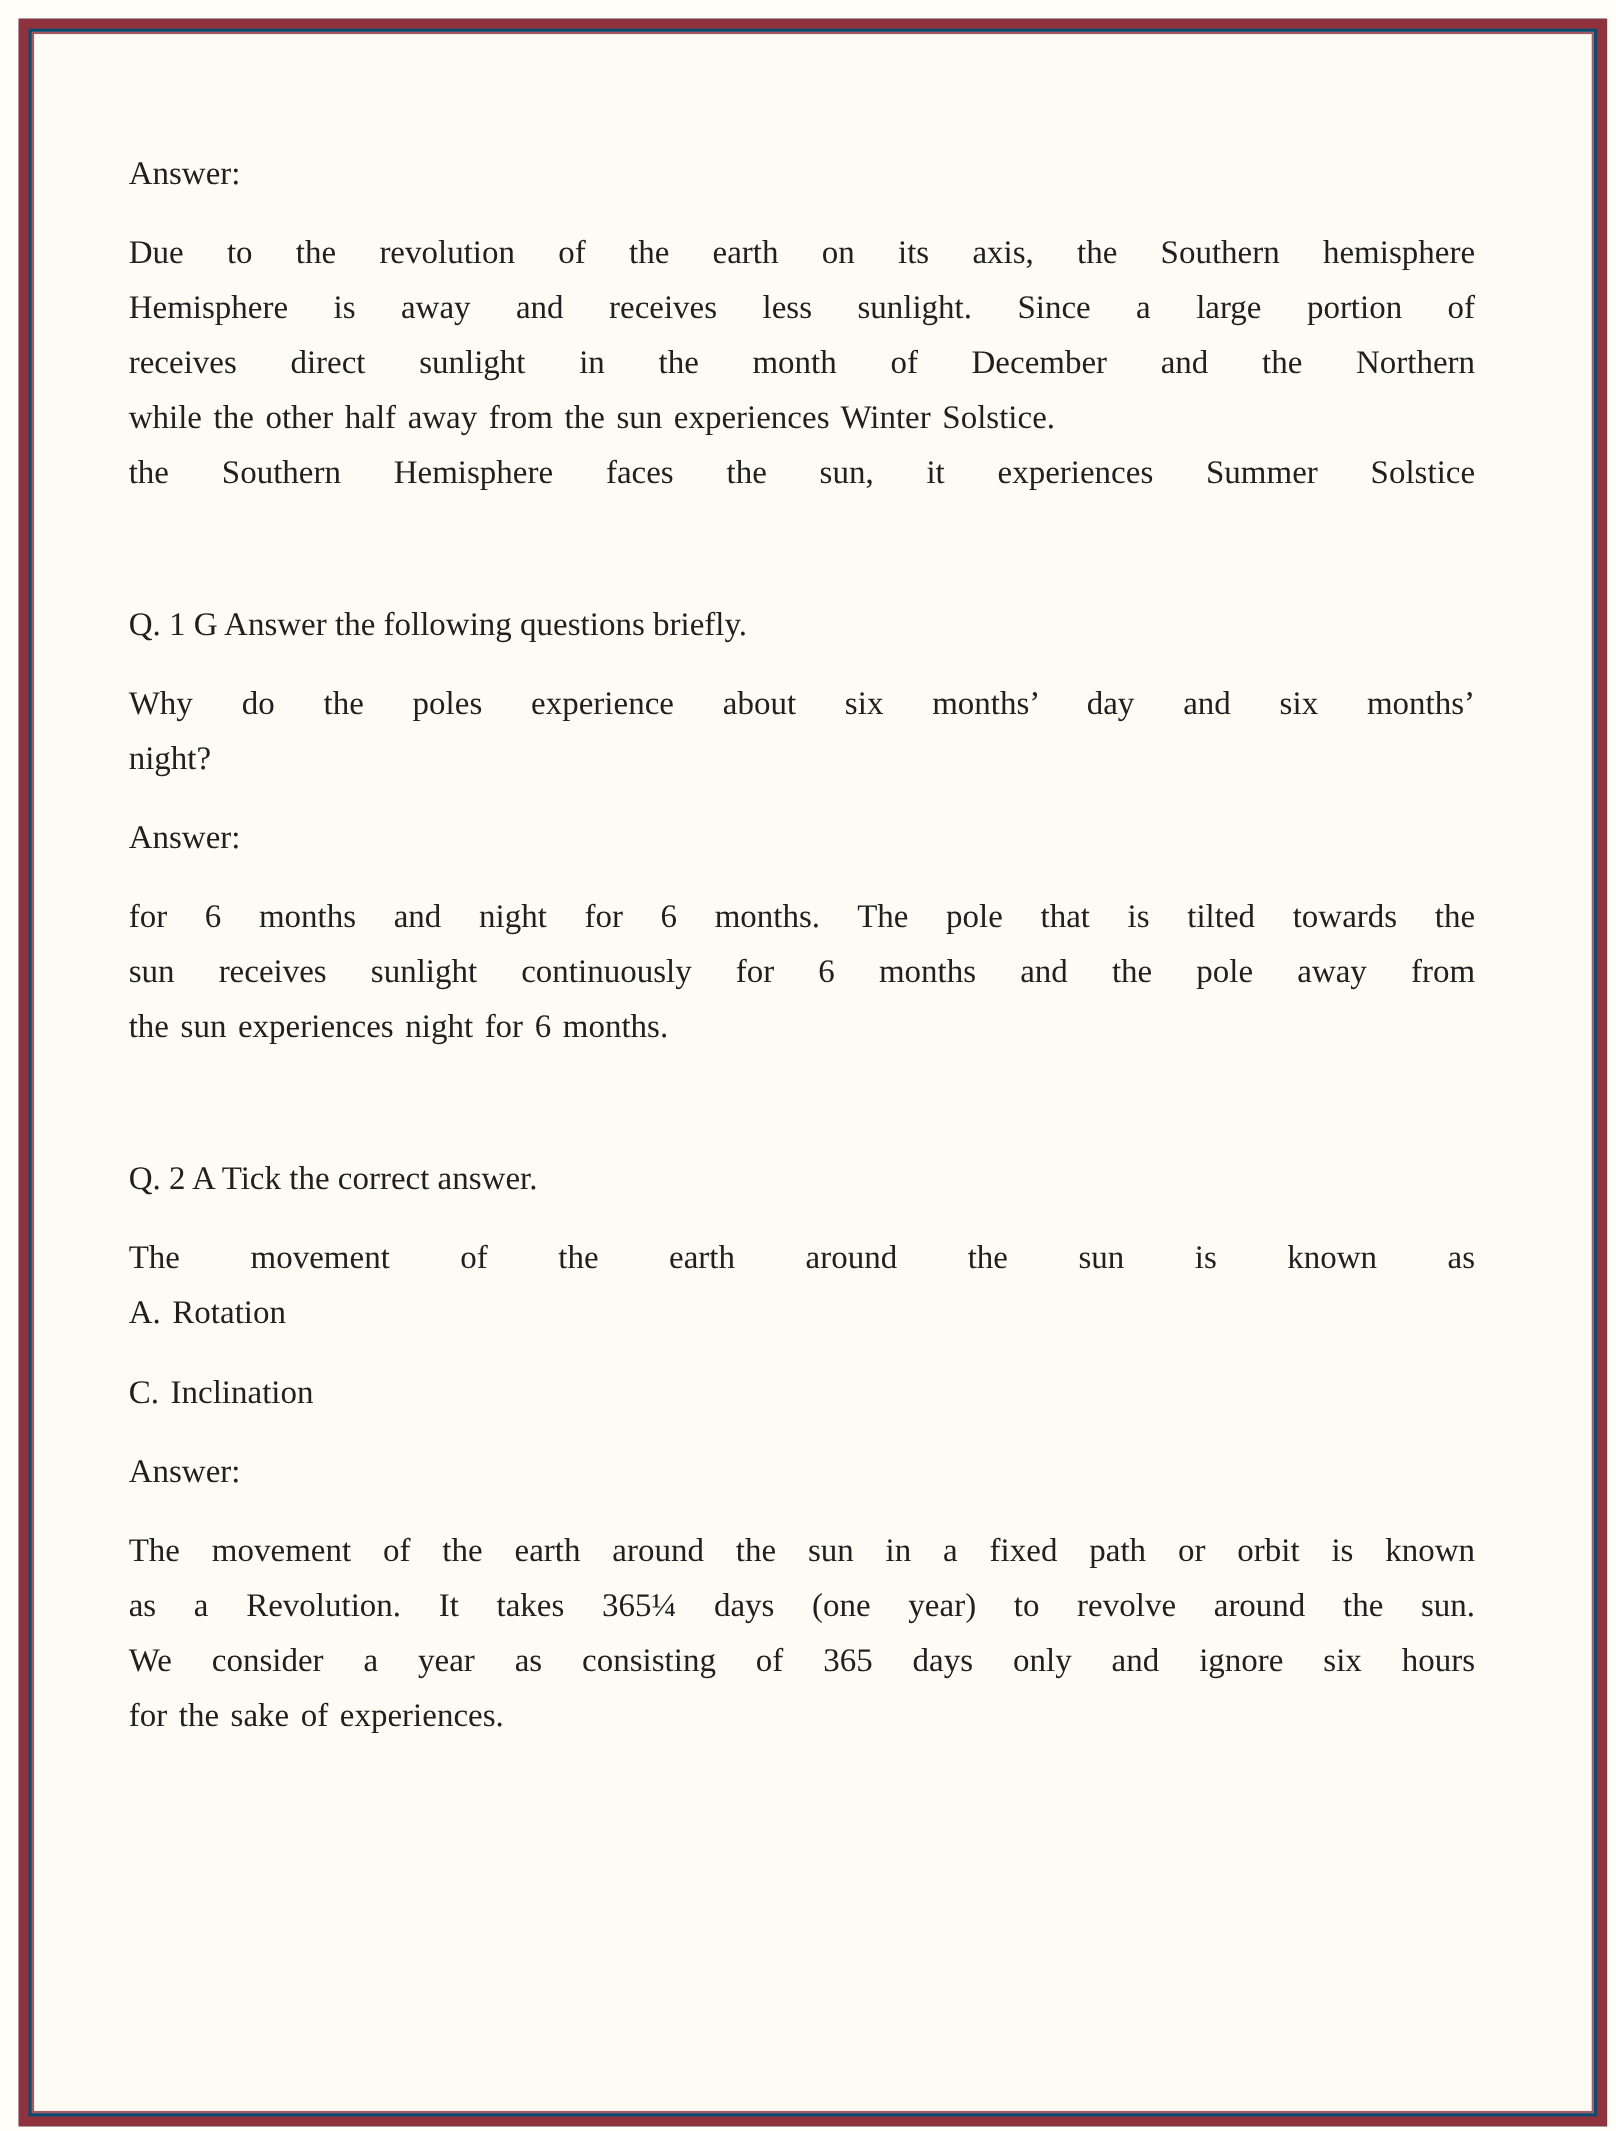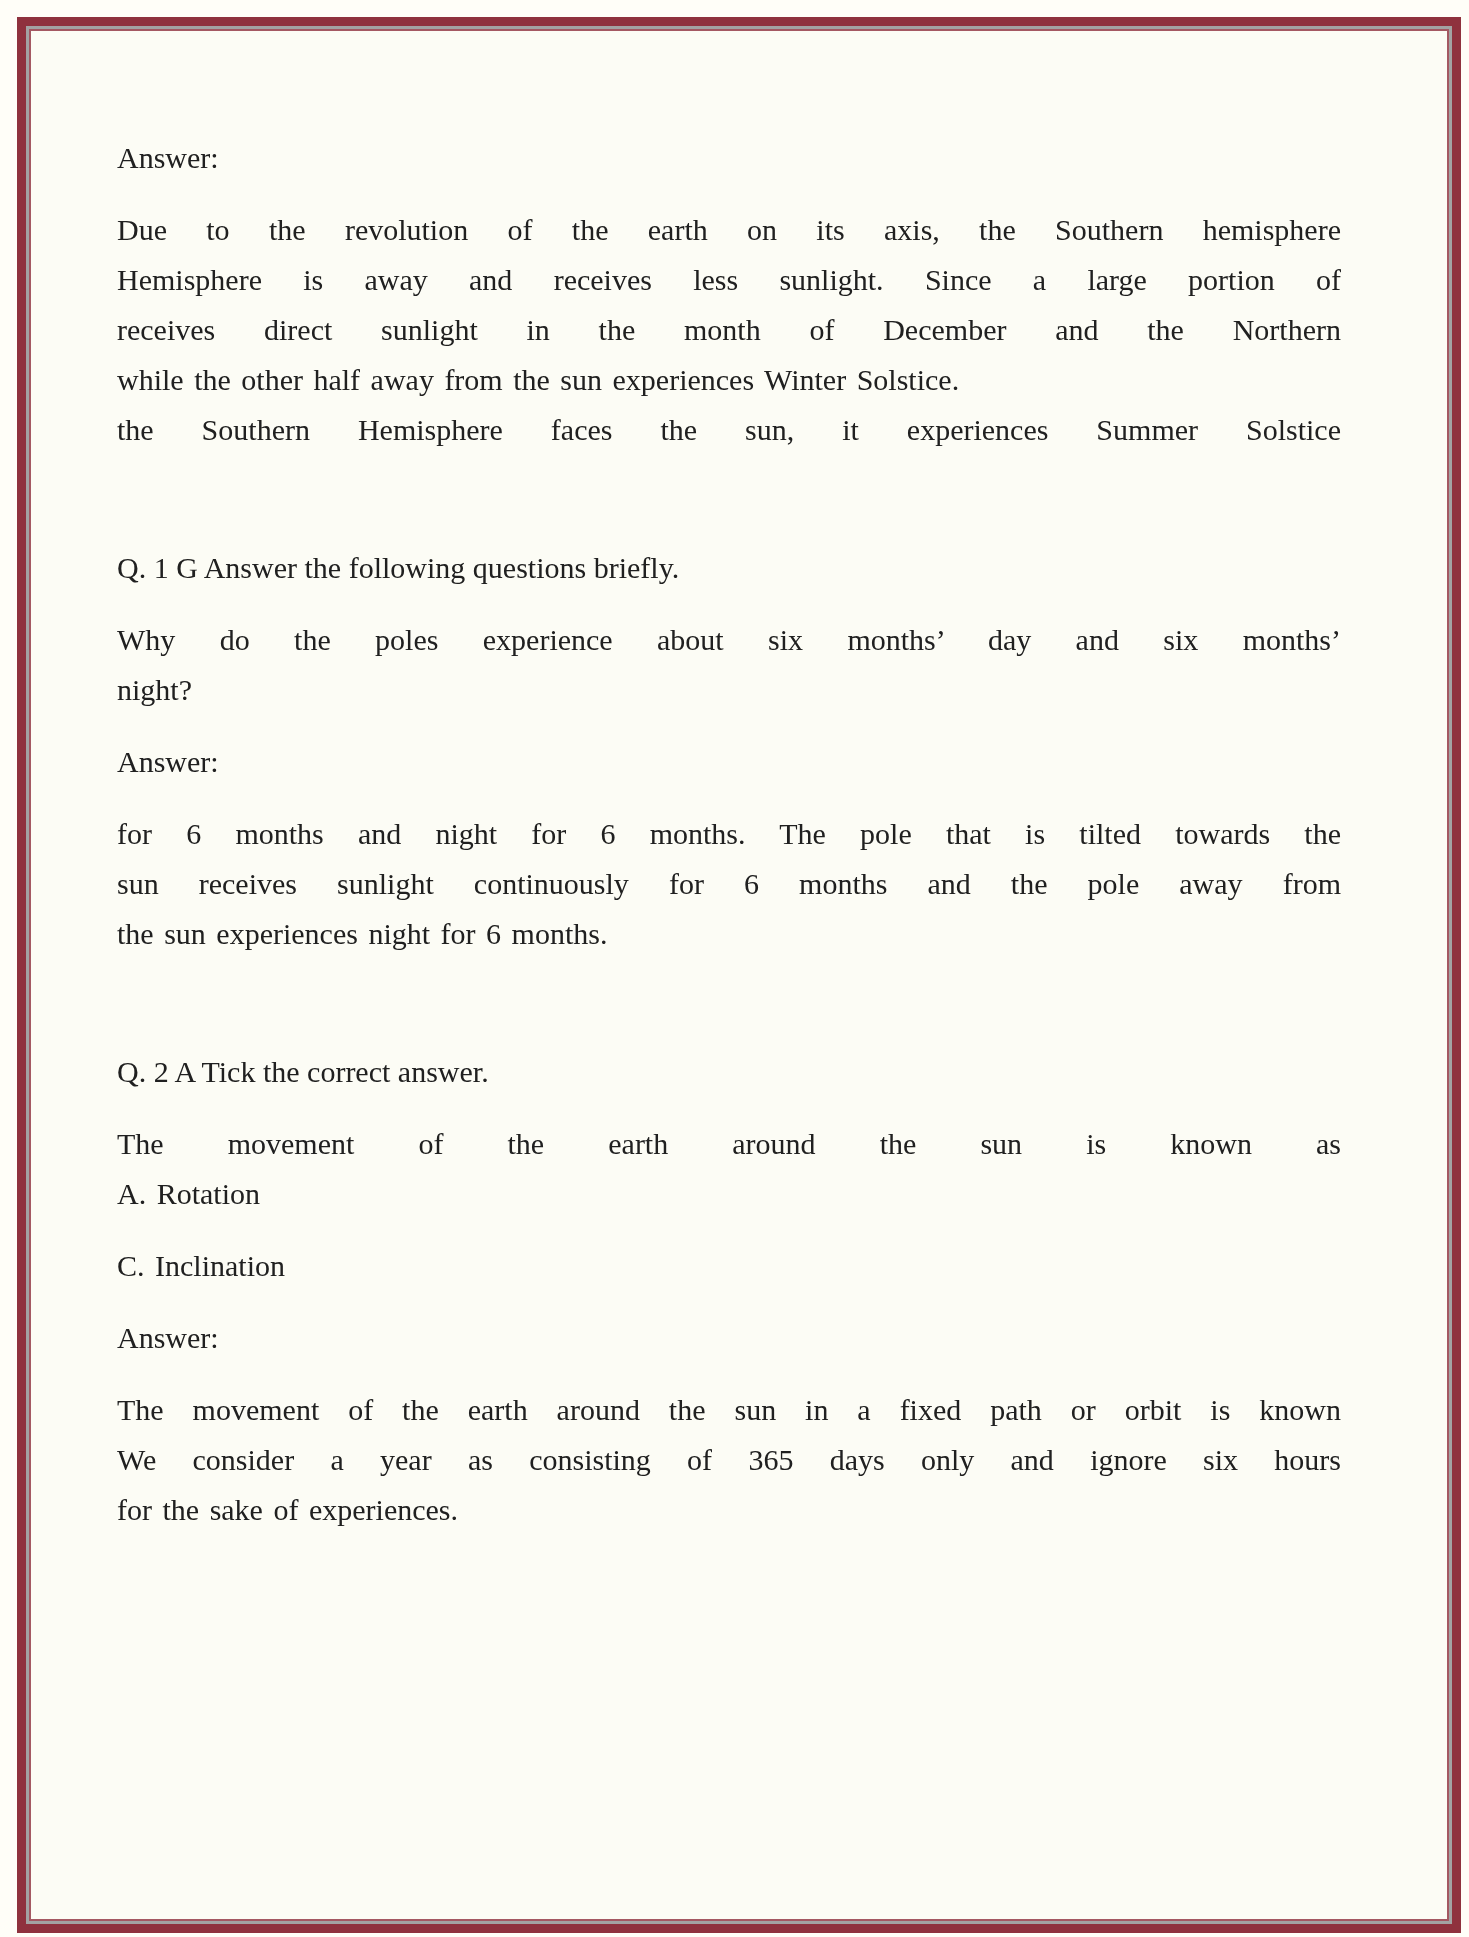--- a/index.html
+++ b/index.html
@@ -12,21 +12,21 @@
     font-family: "Liberation Serif", "DejaVu Serif", serif;
   }
   .frame-outer {
     position: absolute;
     left: 17px;
     top: 17px;
     right: 8px;
     bottom: 4px;
     border: 9px solid #8f323e;
     padding: 3px;
-    background: #a3a3a3;
+    background: #0c4a6e;
     box-sizing: border-box;
   }
   .frame-inner {
     width: 100%;
     height: 100%;
     border: 2px solid #a45862;
     box-sizing: border-box;
     background: #fcfcf5;
   }
   .content {
@@ -102,19 +102,20 @@
       <div class="para">
         <div class="line last">C. Inclination</div>
       </div>
 
       <div class="para">
         <div class="line last">Answer:</div>
       </div>
 
       <div class="para">
         <div class="line j">The movement of the earth around the sun in a fixed path or orbit is known</div>
+        <div class="line j">as a Revolution. It takes 365¼ days (one year) to revolve around the sun.</div>
         <div class="line j">We consider a year as consisting of 365 days only and ignore six hours</div>
         <div class="line last">for the sake of experiences.</div>
       </div>
 
     </div>
   </div>
 </div>
 
 </body></html>

